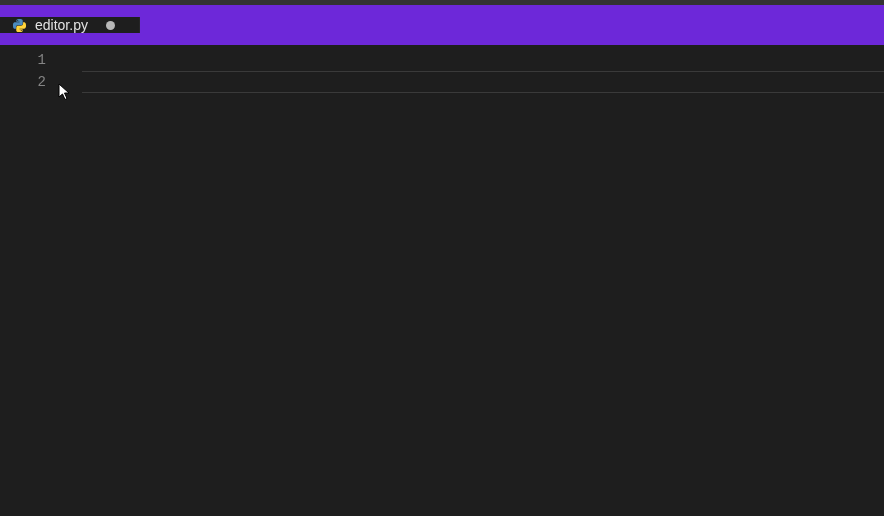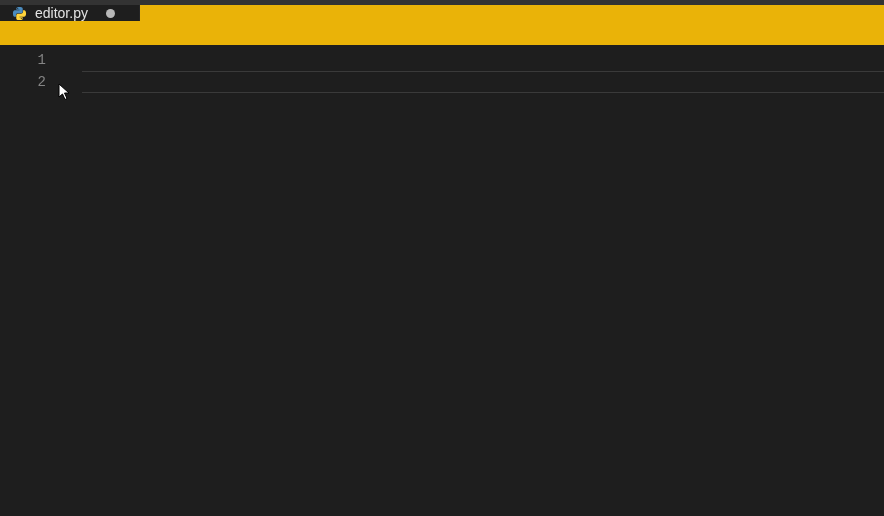--- a/index.html
+++ b/index.html
@@ -15,23 +15,23 @@
       overflow: hidden;
       position: relative;
     }
     .topbar {
       height: 5px;
       background: #333333;
       width: 100%;
     }
     .tabbar {
       height: 40px;
-      background: #eab308;
+      background: #6d28d9;
       display: flex;
-      align-items: flex-start;
+      align-items: center;
     }
     .tab {
       background: #1e1e1e;
       display: flex;
       align-items: center;
       padding: 0 10px 0 12px;
       gap: 8px;
       min-width: 140px;
       border-right: 1px solid #252526;
       cursor: pointer;

